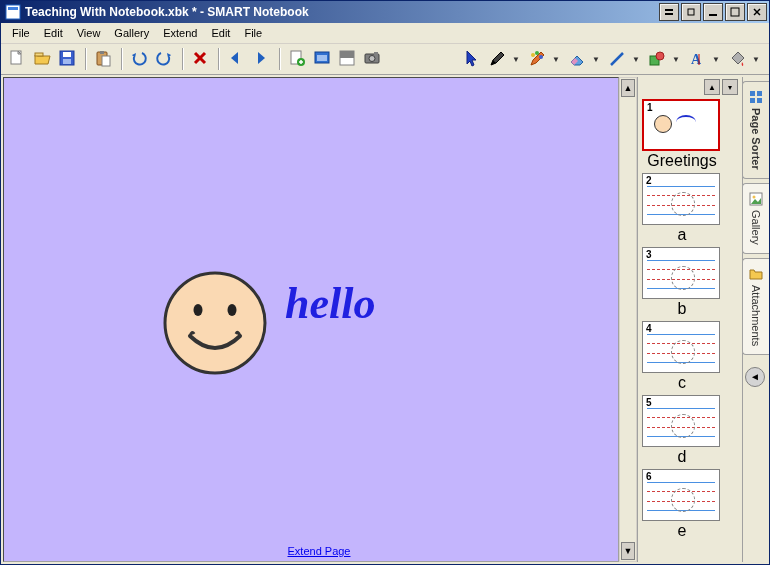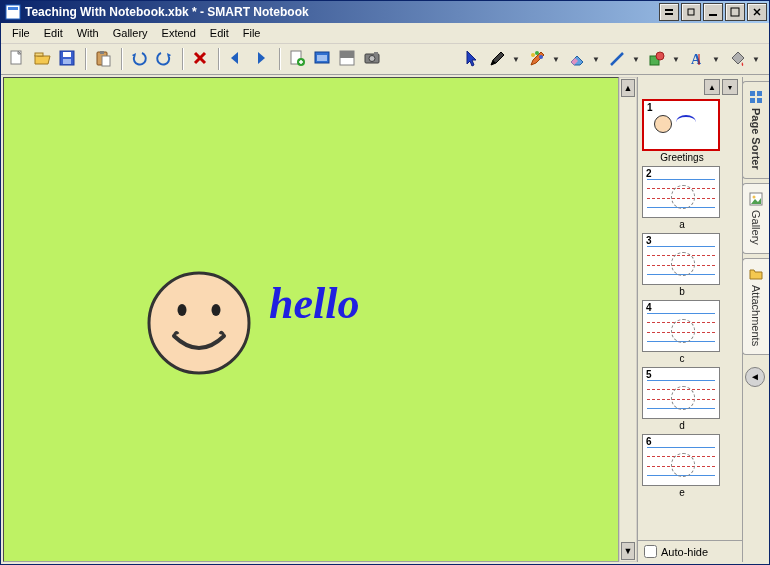--- a/index.html
+++ b/index.html
@@ -101,25 +101,26 @@
   svg.tb-icon { width: 18px; height: 18px; }
   
   .main {
     flex: 1;
     display: flex;
     min-height: 0;
   }
   .canvas-wrap {
     flex: 1;
     position: relative;
-    background: #bef264;
+    background: #c4b5fd;
     border: 1px inset #A0A0A0;
     margin: 2px 0 2px 2px;
     display: flex;
     flex-direction: column;
+    padding-left: 16px;
   }
   .canvas {
     flex: 1;
     position: relative;
     overflow: hidden;
   }
   .smiley {
     position: absolute;
     left: 140px; top: 190px;
   }
@@ -183,21 +184,21 @@
     border: 1px solid #808080;
     box-sizing: border-box;
     position: relative;
   }
   .thumb.selected .page { border: 2px solid #D00000; width: 78px; height: 52px;}
   .thumb .num {
     position: absolute; left: 3px; top: 1px;
     font-weight: bold; font-size: 10px;
   }
   .thumb .lbl {
-    text-align: center; font-size: 10px;
+    text-align: center; font-size: 16px;
     padding: 1px 0;
   }
   .thumb .page .sm-smile {
     position: absolute; left: 10px; top: 14px;
     width: 16px; height: 16px;
     border-radius: 50%;
     background: #FAD9B3;
     border: 1px solid #333;
   }
   .thumb .page .scribble {
@@ -298,21 +299,21 @@
             <line x1="2" y1="2" x2="8" y2="8" stroke="#000" stroke-width="1.5"></line>
             <line x1="8" y1="2" x2="2" y2="8" stroke="#000" stroke-width="1.5"></line>
           </svg>
         </span>
     </div>
   </div>
 
   <div class="menubar" id="menubar">
       <div class="menuitem">File</div>
       <div class="menuitem">Edit</div>
-      <div class="menuitem">With</div>
+      <div class="menuitem">View</div>
       <div class="menuitem">Gallery</div>
       <div class="menuitem">Extend</div>
       <div class="menuitem">Edit</div>
       <div class="menuitem">File</div>
     </div>
 
   <div class="toolbar">
     <div class="tb-group" id="tb-left">
         <div class="tb-btn">
           <span><svg class="tb-icon" width="18" height="18">
@@ -482,20 +483,23 @@
           <svg width="110" height="110">
             <circle cx="55" cy="55" r="50" fill="#FAD9B3" stroke="#333" stroke-width="3"></circle>
             <ellipse cx="38" cy="42" rx="4.5" ry="6" fill="#222"></ellipse>
             <ellipse cx="72" cy="42" rx="4.5" ry="6" fill="#222"></ellipse>
             <path d="M30 68 Q55 92 80 68" fill="none" stroke="#333" stroke-width="4" stroke-linecap="round"></path>
             <path d="M30 68 Q32 62 34 66" fill="none" stroke="#333" stroke-width="3"></path>
             <path d="M80 68 Q78 62 76 66" fill="none" stroke="#333" stroke-width="3"></path>
           </svg>
         </div>
         <div class="hello">hello</div>
+      </div>
+      <div class="extend">
+        <a href="#">Extend Page</a>
       </div>
     </div>
 
     <div class="vscroll">
       <div class="arrow">▲</div>
       <div class="track"></div>
       <div class="arrow">▼</div>
     </div>
 
     <div class="sorter">
@@ -561,26 +565,20 @@
               <span class="num">6</span>
               <div class="rule-blue" style="top: 12px;"></div>
               <div class="rule-blue" style="top: 40px;"></div>
               <div class="rule-red" style="top: 21px;"></div>
               <div class="rule-red" style="top: 31px;"></div>
               <div class="circ" style="left: 28px; top: 18px;"></div>
             </div>
             <div class="lbl">e</div>
           </div>
         </div>
-      <div class="after">
-        <label>
-          <input type="checkbox" id="autohide-cb" style="">
-          <span>Auto-hide</span>
-        </label>
-      </div>
     </div>
 
     <div class="sidetabs" id="sidetabs">
     <div class="sidetab active">
           <span class="t-icon">
             <svg width="14" height="14">
               <rect x="1" y="1" width="5" height="5" fill="#4080D0"></rect>
               <rect x="8" y="1" width="5" height="5" fill="#4080D0"></rect>
               <rect x="1" y="8" width="5" height="5" fill="#4080D0"></rect>
               <rect x="8" y="8" width="5" height="5" fill="#4080D0"></rect>

